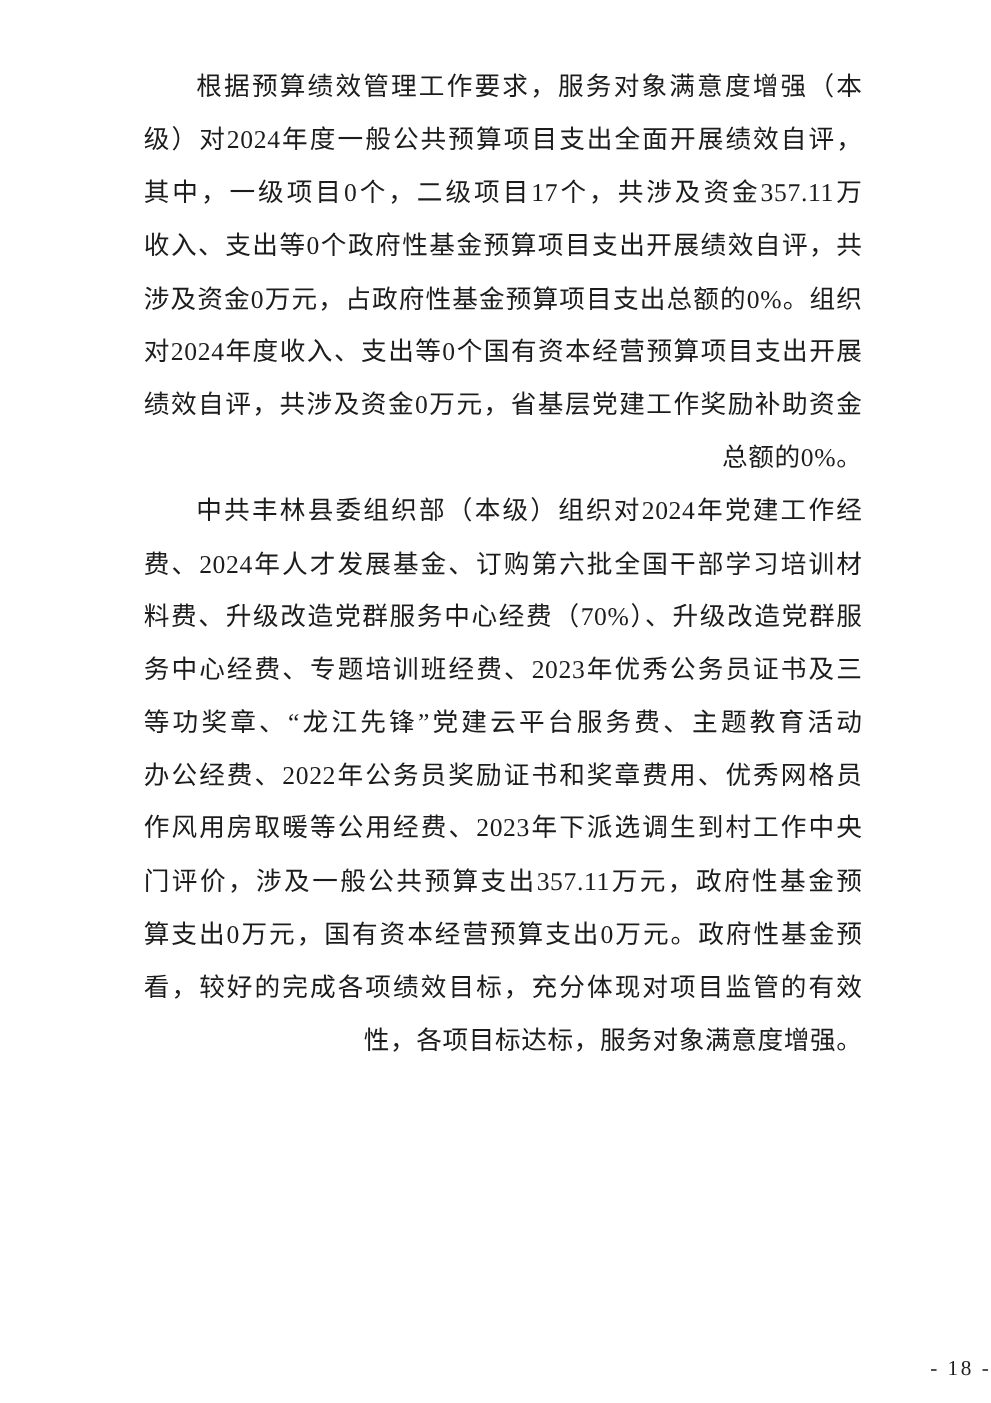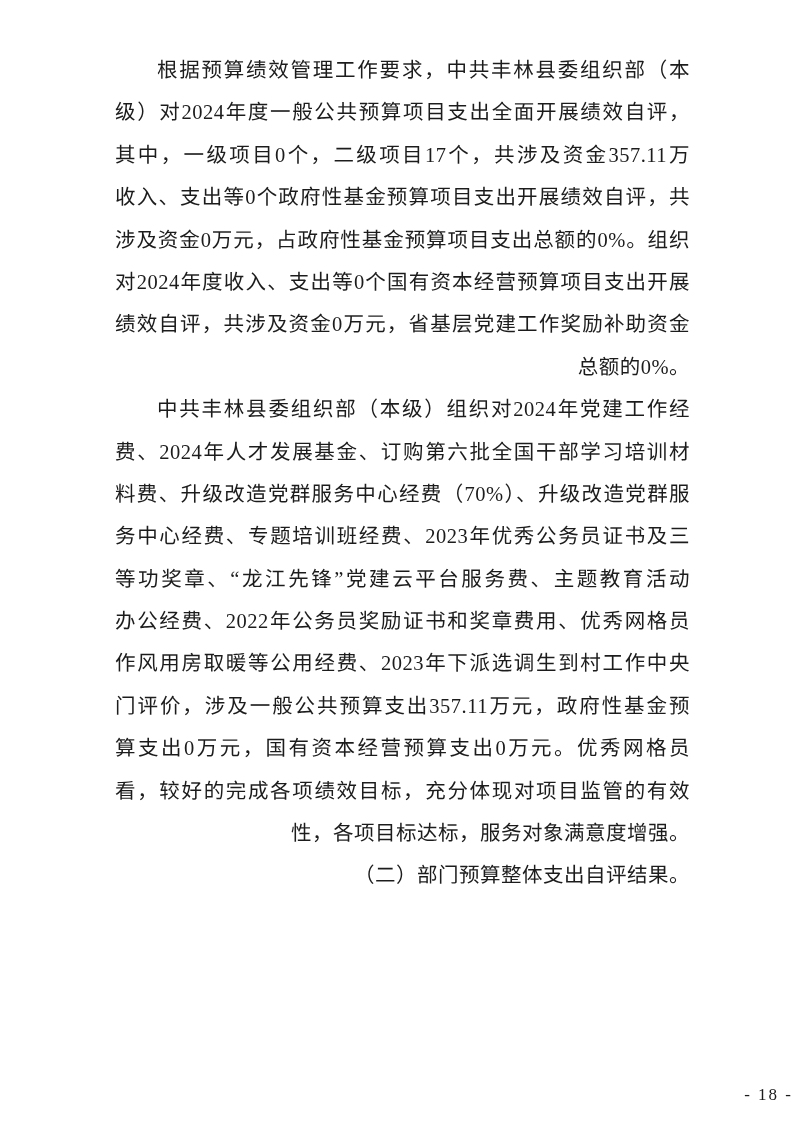--- a/index.html
+++ b/index.html
@@ -57,40 +57,37 @@
     letter-spacing: 2px;
     color: #1c1c1c;
   }
 </style>
 </head>
 <body>
 
 <div class="page">
   <div class="text-block">
       <div class="para">
-        <div class="line indent just">根据预算绩效管理工作要求，中共丰林县委组织部（本</div>
+        <div class="line indent just">根据预算绩效管理工作要求，服务对象满意度增强（本</div>
         <div class="line just">级）对2024年度一般公共预算项目支出全面开展绩效自评，</div>
         <div class="line just">其中，一级项目0个，二级项目17个，共涉及资金357.11万</div>
         <div class="line just">收入、支出等0个政府性基金预算项目支出开展绩效自评，共</div>
         <div class="line just">涉及资金0万元，占政府性基金预算项目支出总额的0%。组织</div>
         <div class="line just">对2024年度收入、支出等0个国有资本经营预算项目支出开展</div>
         <div class="line just">绩效自评，共涉及资金0万元，省基层党建工作奖励补助资金</div>
         <div class="line">总额的0%。</div>
       </div>
       <div class="para">
         <div class="line indent just">中共丰林县委组织部（本级）组织对2024年党建工作经</div>
         <div class="line just">费、2024年人才发展基金、订购第六批全国干部学习培训材</div>
         <div class="line just">料费、升级改造党群服务中心经费（70%）、升级改造党群服</div>
         <div class="line just">务中心经费、专题培训班经费、2023年优秀公务员证书及三</div>
         <div class="line just">等功奖章、“龙江先锋”党建云平台服务费、主题教育活动</div>
         <div class="line just">办公经费、2022年公务员奖励证书和奖章费用、优秀网格员</div>
         <div class="line just">作风用房取暖等公用经费、2023年下派选调生到村工作中央</div>
         <div class="line just">门评价，涉及一般公共预算支出357.11万元，政府性基金预</div>
-        <div class="line just">算支出0万元，国有资本经营预算支出0万元。优秀网格员</div>
+        <div class="line just">算支出0万元，国有资本经营预算支出0万元。政府性基金预</div>
         <div class="line just">看，较好的完成各项绩效目标，充分体现对项目监管的有效</div>
         <div class="line">性，各项目标达标，服务对象满意度增强。</div>
-      </div>
-      <div class="para">
-        <div class="line indent">（二）部门预算整体支出自评结果。</div>
       </div>
     </div>
   <div class="page-num">- 18 -</div>
 </div>
 
 </body></html>

